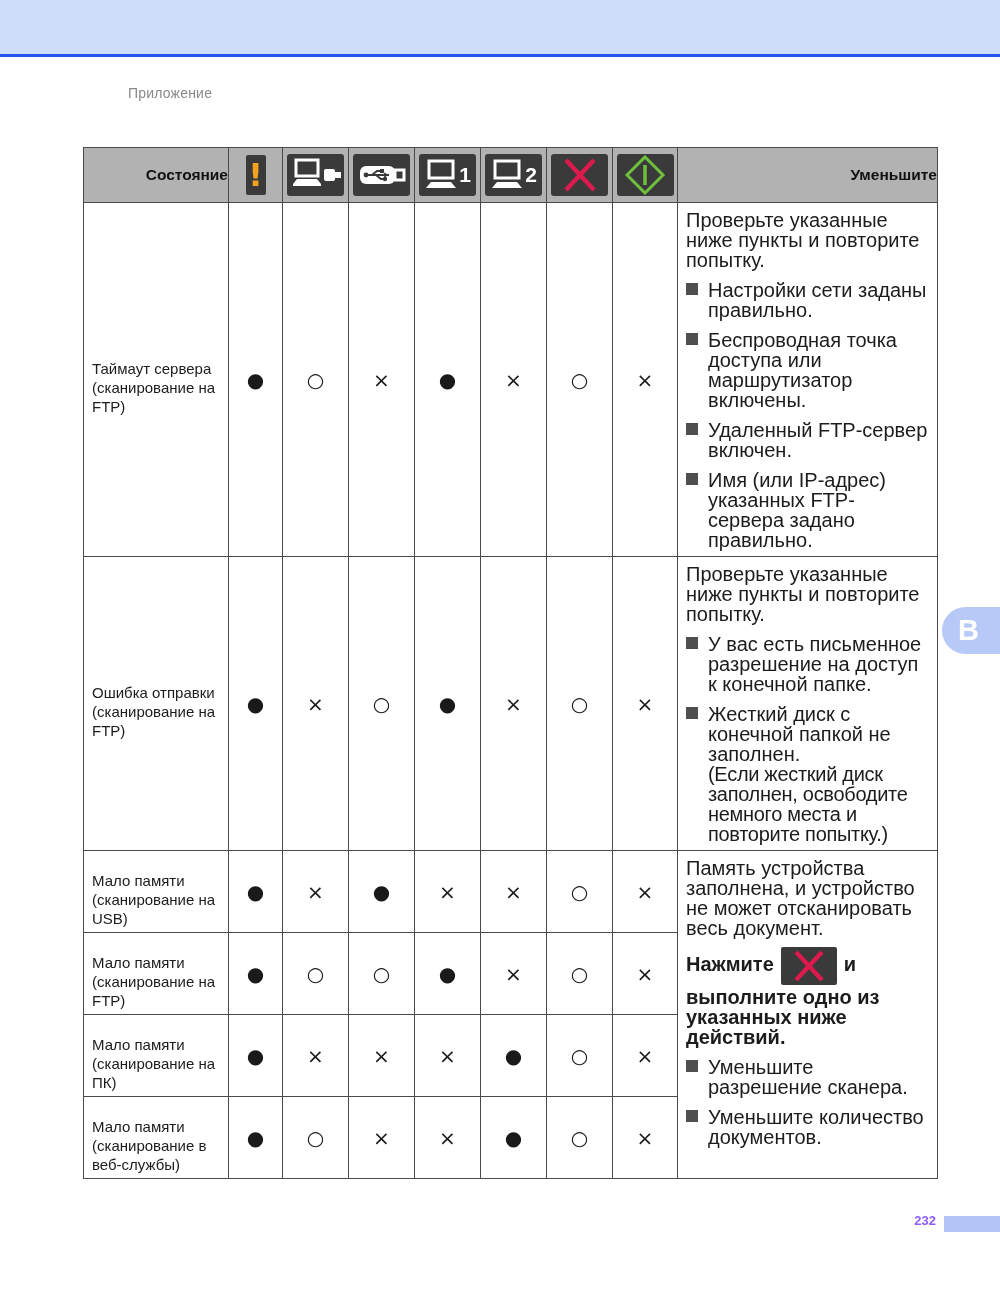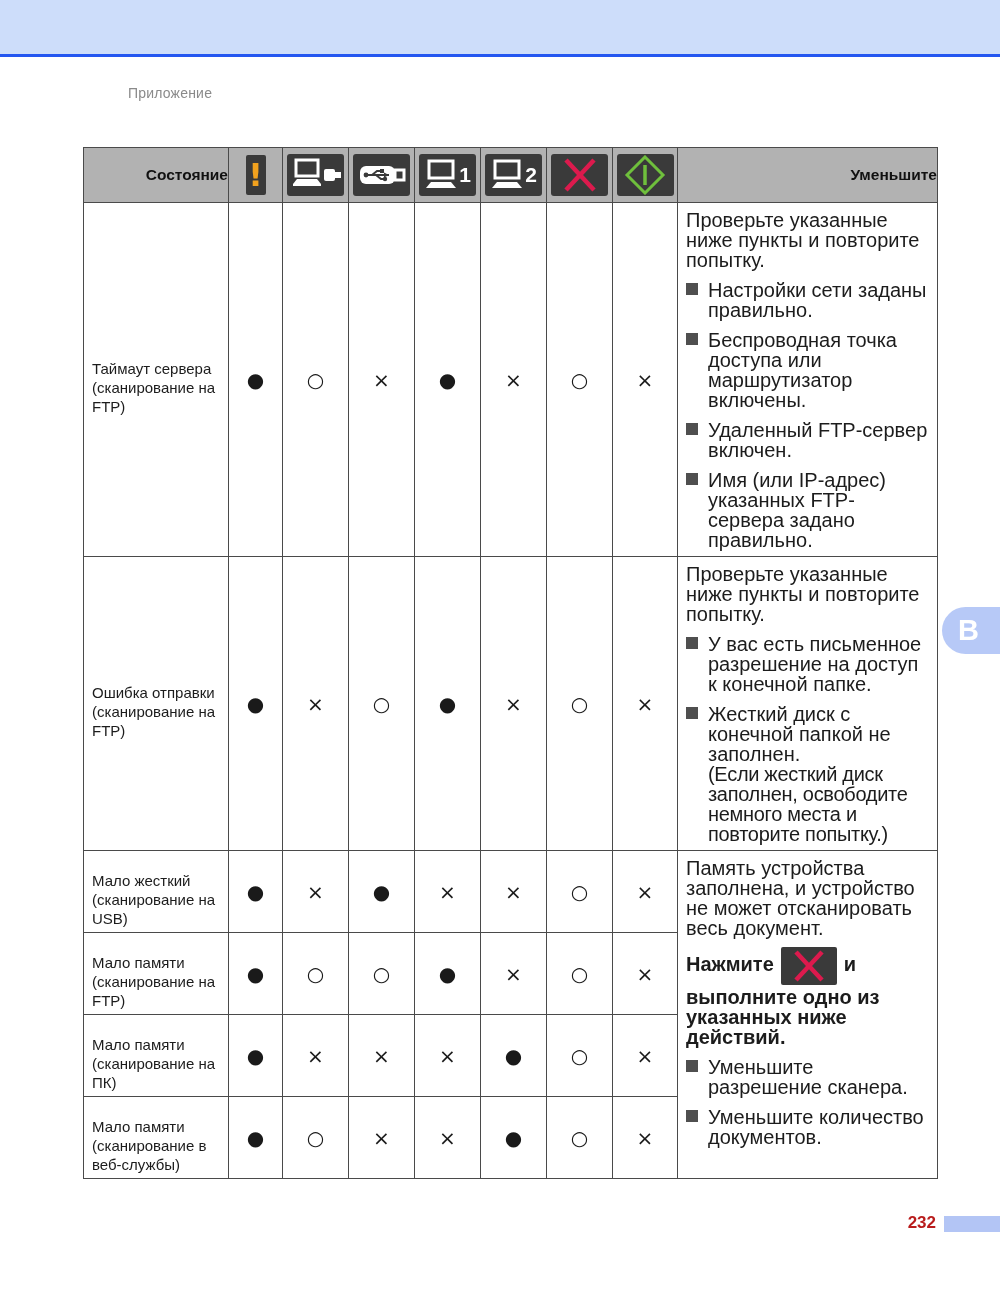--- a/index.html
+++ b/index.html
@@ -157,23 +157,23 @@
   .side-tab span {
     color: #ffffff;
     font-weight: bold;
     font-size: 29px;
     margin-left: 16px;
   }
   
   .page-number {
     position: absolute;
     right: 64px; top: 1213px;
-    font-size: 17px;
-    font-weight: bold;
-    color: #b91c1c;
+    font-size: 13px;
+    font-weight: bold;
+    color: #8b5cf6;
   }
   .footer-bar {
     position: absolute;
     left: 944px; top: 1216px;
     width: 56px; height: 16px;
     background: #b3c5f5;
   }
 </style>
 </head>
 <body>
@@ -305,21 +305,21 @@
             <ul>
               <li><span class="sq"></span><span>У вас есть письменное разрешение на доступ к конечной папке.</span></li>
               <li><span class="sq"></span><span>Жесткий диск с конечной папкой не заполнен.</span></li>
             </ul>
             <div class="note">(Если жесткий диск заполнен, освободите немного места и повторите попытку.)</div>
           </div>
         </td>
       </tr>
 
       <tr style="height:65px">
-        <td class="status-cell">Мало жесткий (сканирование на USB)</td>
+        <td class="status-cell">Мало памяти (сканирование на USB)</td>
         <td class="sym-cell">●</td>
         <td class="sym-cell">×</td>
         <td class="sym-cell">●</td>
         <td class="sym-cell">×</td>
         <td class="sym-cell">×</td>
         <td class="sym-cell">○</td>
         <td class="sym-cell">×</td>
         <td class="desc-cell" rowspan="4">
           <div class="desc">
             <p class="intro">Память устройства заполнена, и устройство не может отсканировать весь документ.</p>

